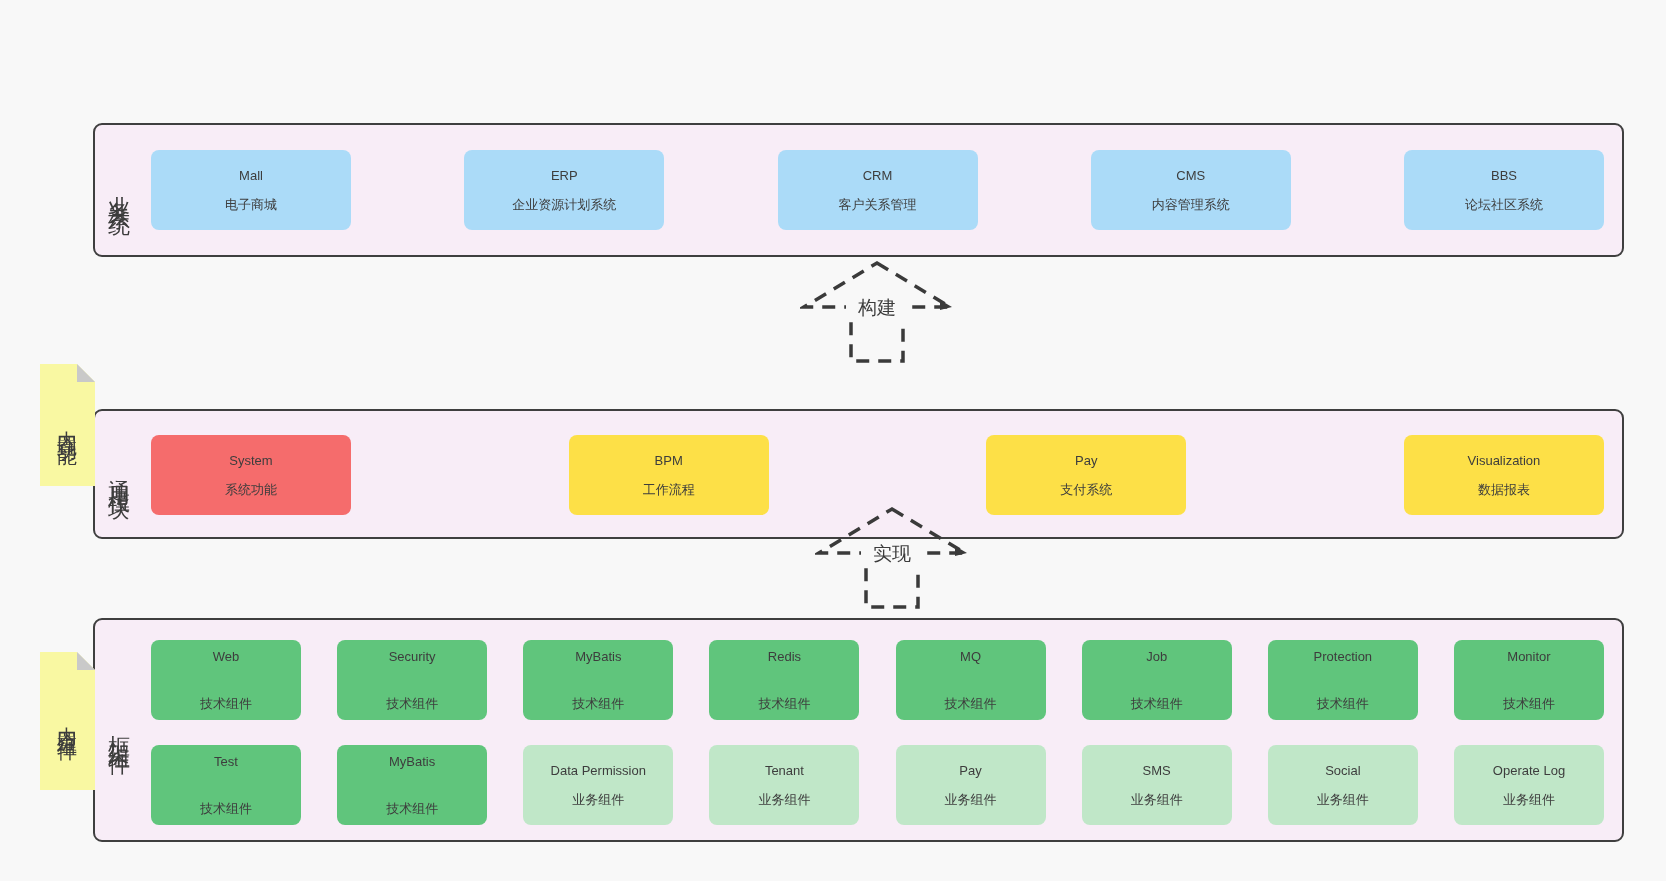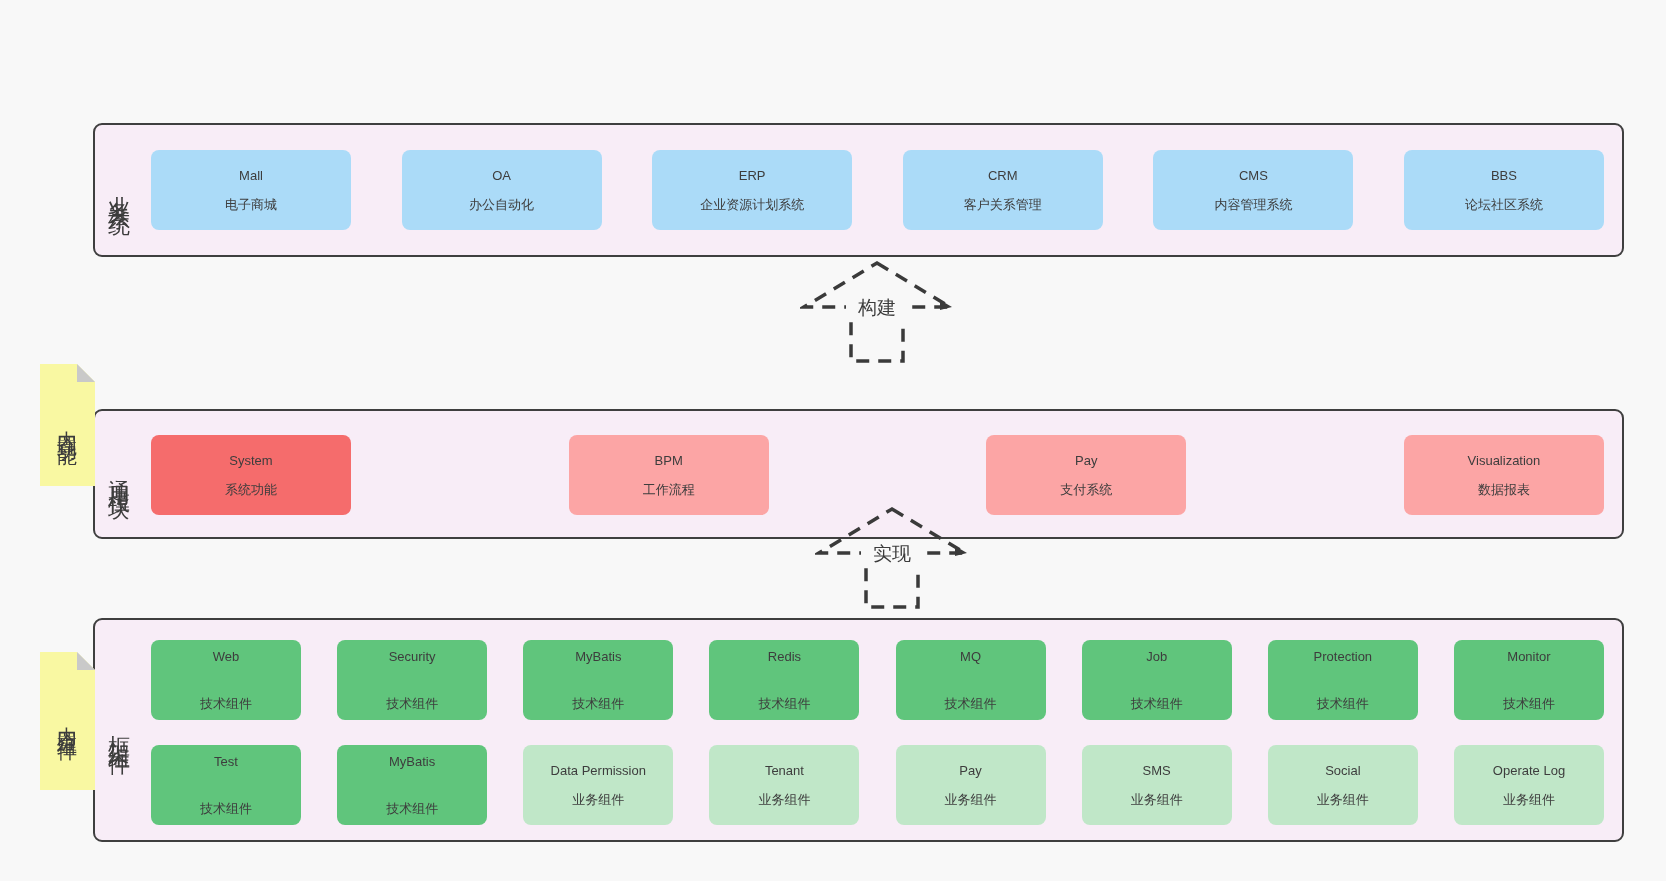--- a/index.html
+++ b/index.html
@@ -44,21 +44,21 @@
     display:flex;flex-direction:column;
     align-items:center;justify-content:center;
     text-align:center;
     font-size:13px;line-height:29px;
     color:#3d3d3d;
     padding:2px 6px;
     box-sizing:border-box;
   }
   .blue{background:#abdbf8;}
   .red{background:#f56c6c;}
-  .pink{background:#fca5a5;}
+  .pink{background:#fde047;}
   .green{background:#60c57c;justify-content:space-between;}
   .lightgreen{background:#c0e7c8;}
 
   
   .note{position:absolute;left:40px;width:55px;z-index:3;}
   .note-paper{
     position:absolute;inset:0;
     background:#f9f8a2;
     clip-path:polygon(0 0,calc(100% - 18px) 0,100% 18px,100% 100%,0 100%);
   }
@@ -93,24 +93,20 @@
 <div class="stage">
 
   <section class="layer" style="top:123px;height:134px;">
     <div class="vtext layer-label">业务系统</div>
     <div class="row row-6" style="top:25px;">
       <div class="box blue">
         <div>Mall</div>
         <div>电子商城</div>
       </div>
       <div class="box blue">
-        <div>OA</div>
-        <div>办公自动化</div>
-      </div>
-      <div class="box blue">
         <div>ERP</div>
         <div>企业资源计划系统</div>
       </div>
       <div class="box blue">
         <div>CRM</div>
         <div>客户关系管理</div>
       </div>
       <div class="box blue">
         <div>CMS</div>
         <div>内容管理系统</div>

